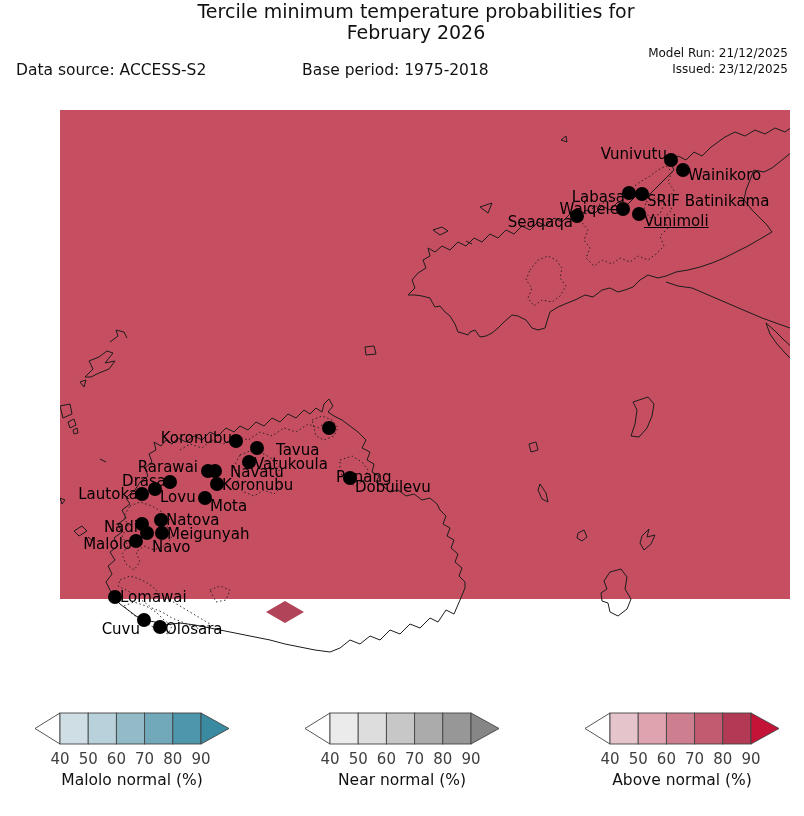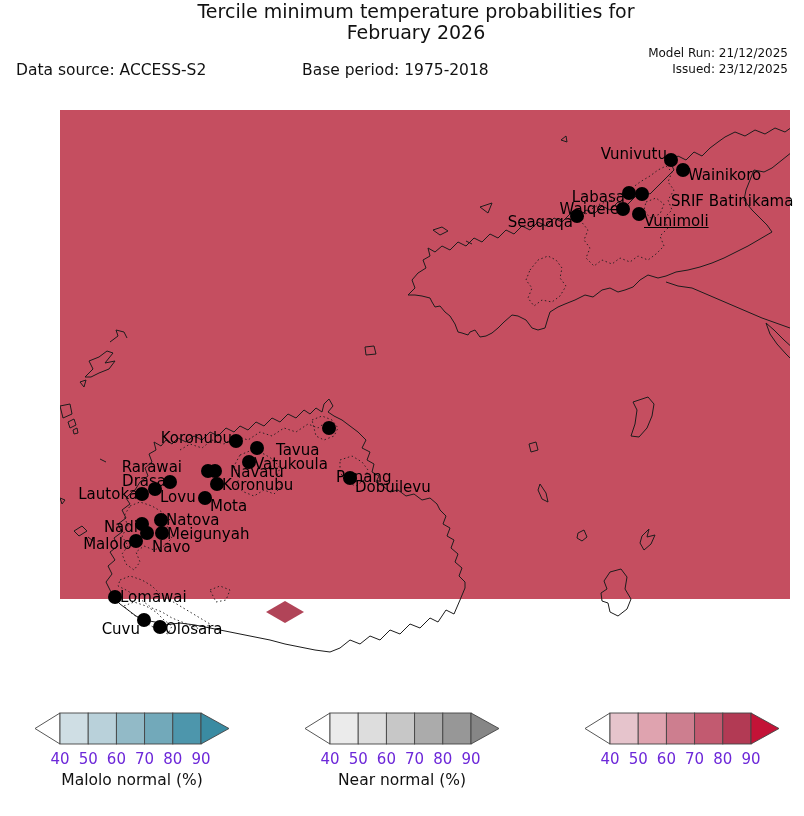--- a/index.html
+++ b/index.html
@@ -10,21 +10,21 @@
   .hdr-left{position:absolute;left:16px;top:61px;font-size:15.5px;}
   .hdr-mid{position:absolute;left:302px;top:61px;font-size:15.5px;}
   .hdr-right{position:absolute;right:16px;top:45px;font-size:12px;text-align:right;line-height:16px;}
   .map{position:absolute;left:60px;top:110px;width:730px;height:489px;}
   .map svg.coast{position:absolute;left:0;top:0;}
   .dot{position:absolute;width:14px;height:14px;border-radius:50%;background:#000;}
   .town-label{position:absolute;font-size:15px;line-height:18px;color:#000;white-space:nowrap;}
   .copyright{position:absolute;bottom:3px;left:0;width:610px;text-align:center;
              font-size:12px;color:#d0a9b1;}
   .legend{position:absolute;top:712px;width:194px;height:82px;}
-  .legend .tick{position:absolute;top:38px;transform:translateX(-50%);font-size:15px;color:#6d28d9;}
+  .legend .tick{position:absolute;top:38px;transform:translateX(-50%);font-size:15px;color:#404040;}
   .legend .leg-label{position:absolute;top:59px;width:100%;text-align:center;font-size:15.5px;color:#111;}
 </style>
 </head>
 <body>
 
 <div class="title">
   <div>Tercile minimum temperature probabilities for</div>
   <div>February 2026</div>
 </div>
 
@@ -89,37 +89,37 @@
     <polygon points="206,502 225,491 244,502 225,513" fill="#b14458"></polygon>
   </svg>
   <div id="towns">
       <div class="dot" style="left: 604px; top: 43px;"></div>
       <div class="town-label" style="top: 35px; right: 123px;">Vunivutu</div>
       <div class="dot" style="left: 616px; top: 53px;"></div>
       <div class="town-label" style="top: 56px; left: 628px;">Wainikoro</div>
       <div class="dot" style="left: 562px; top: 76px;"></div>
       <div class="town-label" style="top: 62px; right: 165px; margin-top: 16px;">Labasa</div>
       <div class="dot" style="left: 575px; top: 77px;"></div>
-      <div class="town-label" style="top: 82px; left: 587px; margin-left: 24px;">SRIF Batinikama</div>
+      <div class="town-label" style="top: 82px; left: 587px;">SRIF Batinikama</div>
       <div class="dot" style="left: 556px; top: 92px;"></div>
       <div class="town-label" style="top: 90px; right: 171px;">Waiqele</div>
       <div class="dot" style="left: 572px; top: 97px;"></div>
       <div class="town-label" style="top: 102px; left: 584px; text-decoration: underline;">Vunimoli</div>
       <div class="dot" style="left: 510px; top: 99px;"></div>
       <div class="town-label" style="top: 103px; right: 217px;">Seaqaqa</div>
       <div class="dot" style="left: 262px; top: 311px;"></div>
       <div class="town-label" style="top: 314px; left: 276px; margin-top: 44px;">Penang</div>
       <div class="dot" style="left: 169px; top: 324px;"></div>
       <div class="town-label" style="top: 319px; right: 558px;">Koronubu</div>
       <div class="dot" style="left: 190px; top: 331px;"></div>
       <div class="town-label" style="top: 331px; left: 216px;">Tavua</div>
       <div class="dot" style="left: 182px; top: 345px;"></div>
       <div class="town-label" style="top: 345px; left: 194px;">Vatukoula</div>
       <div class="dot" style="left: 141px; top: 354px;"></div>
-      <div class="town-label" style="top: 348px; right: 608px;">Rarawai</div>
+      <div class="town-label" style="top: 348px; right: 592px;">Rarawai</div>
       <div class="dot" style="left: 148px; top: 354px;"></div>
       <div class="town-label" style="top: 353px; left: 160px; margin-left: 10px;">Navatu</div>
       <div class="dot" style="left: 103px; top: 365px;"></div>
       <div class="town-label" style="top: 362px; right: 624px;">Drasa</div>
       <div class="dot" style="left: 150px; top: 367px;"></div>
       <div class="town-label" style="top: 366px; left: 162px;">Koronubu</div>
       <div class="dot" style="left: 75px; top: 377px;"></div>
       <div class="town-label" style="top: 375px; right: 652px;">Lautoka</div>
       <div class="dot" style="left: 88px; top: 372px;"></div>
       <div class="town-label" style="top: 378px; left: 100px;">Lovu</div>
@@ -166,14 +166,14 @@
        <polygon points="166,1 194,16.5 166,32" fill="#868686" stroke="#444" stroke-width="0.9"></polygon>
      </svg><span class="tick" style="left: 25px;">40</span><span class="tick" style="left: 53.2px;">50</span><span class="tick" style="left: 81.4px;">60</span><span class="tick" style="left: 109.6px;">70</span><span class="tick" style="left: 137.8px;">80</span><span class="tick" style="left: 166px;">90</span><div class="leg-label">Near normal (%)</div></div>
     <div class="legend" style="left: 585px;"><svg width="194" height="33" viewBox="0 0 194 33">
        <polygon points="0,16.5 25,1 25,32" fill="#ffffff" stroke="#444" stroke-width="0.9"></polygon>
        <rect x="25" y="1" width="28.2" height="31" fill="#e6c4cc" stroke="#444" stroke-width="0.9"></rect>
         <rect x="53.2" y="1" width="28.2" height="31" fill="#dfa3af" stroke="#444" stroke-width="0.9"></rect>
         <rect x="81.4" y="1" width="28.2" height="31" fill="#cd7e8f" stroke="#444" stroke-width="0.9"></rect>
         <rect x="109.6" y="1" width="28.2" height="31" fill="#c25a70" stroke="#444" stroke-width="0.9"></rect>
         <rect x="137.8" y="1" width="28.2" height="31" fill="#b23a54" stroke="#444" stroke-width="0.9"></rect>
        <polygon points="166,1 194,16.5 166,32" fill="#c31337" stroke="#444" stroke-width="0.9"></polygon>
-     </svg><span class="tick" style="left: 25px;">40</span><span class="tick" style="left: 53.2px;">50</span><span class="tick" style="left: 81.4px;">60</span><span class="tick" style="left: 109.6px;">70</span><span class="tick" style="left: 137.8px;">80</span><span class="tick" style="left: 166px;">90</span></div>
+     </svg><span class="tick" style="left: 25px;">40</span><span class="tick" style="left: 53.2px;">50</span><span class="tick" style="left: 81.4px;">60</span><span class="tick" style="left: 109.6px;">70</span><span class="tick" style="left: 137.8px;">80</span><span class="tick" style="left: 166px;">90</span><div class="leg-label">Above normal (%)</div></div>
   </div>
 
 </body></html>

